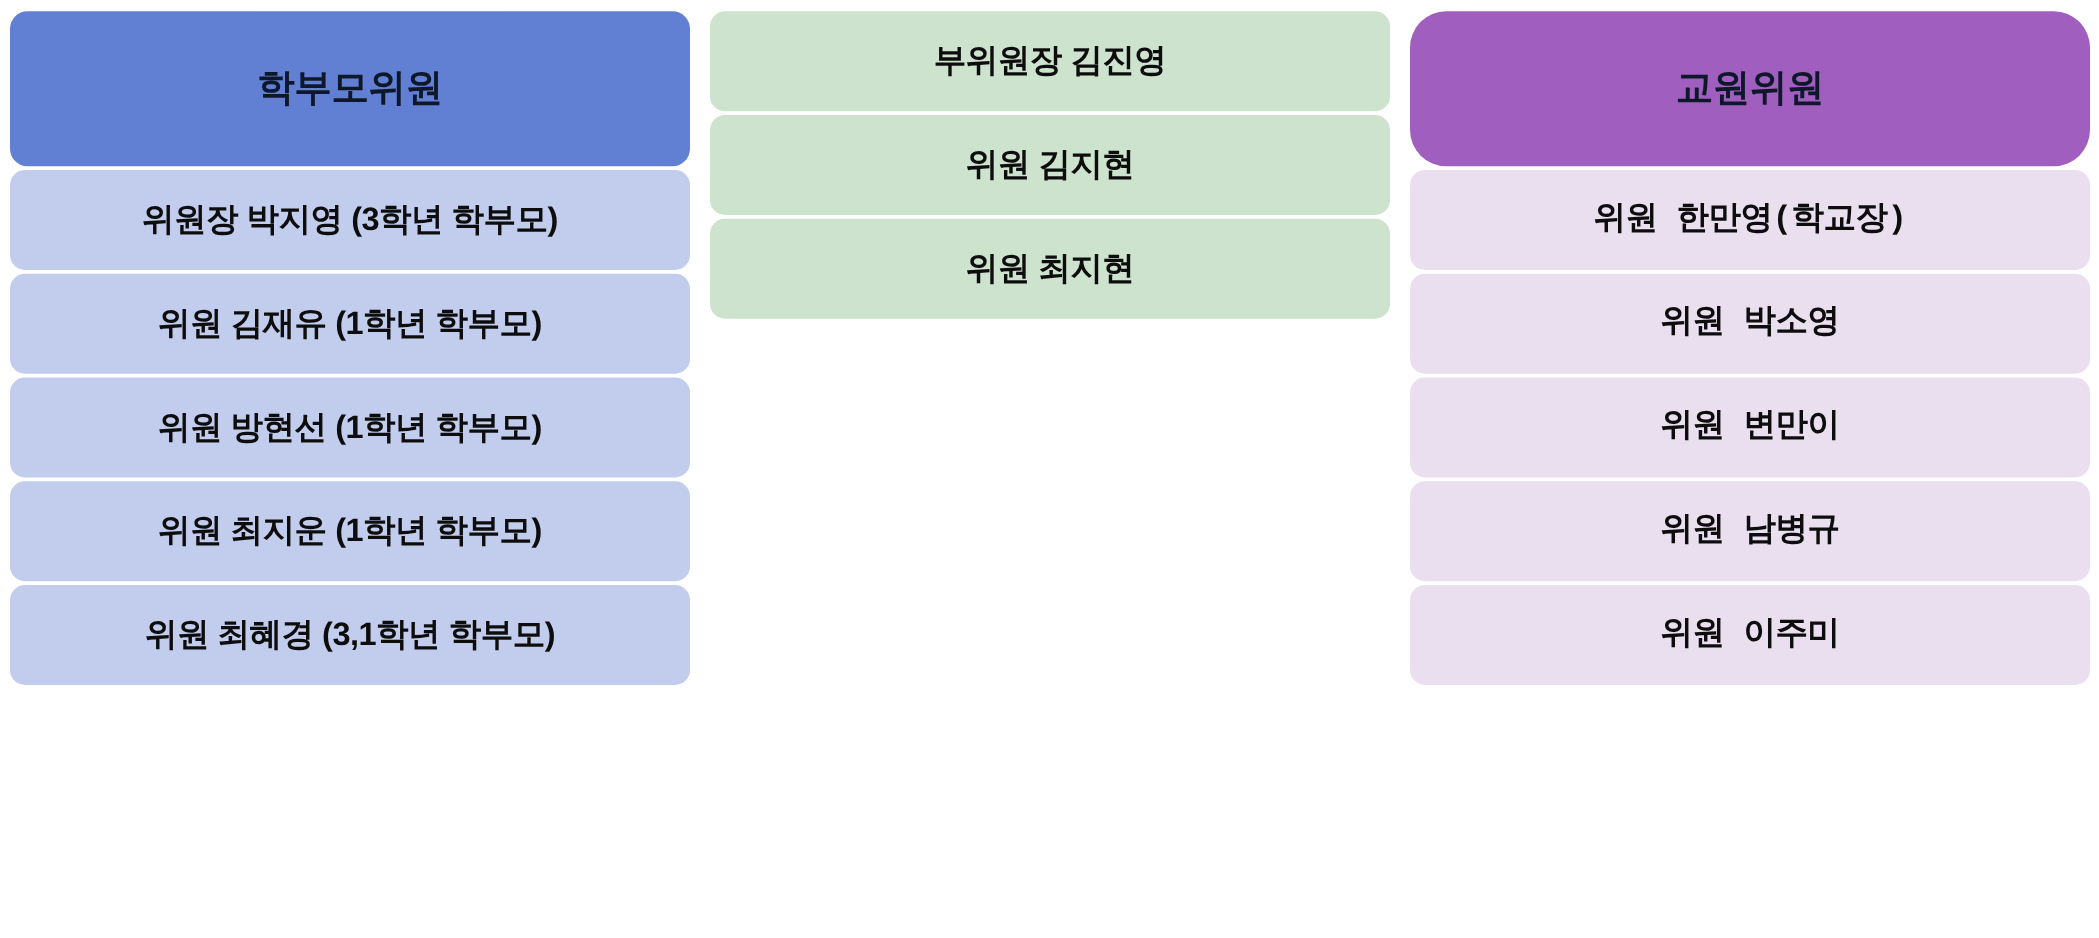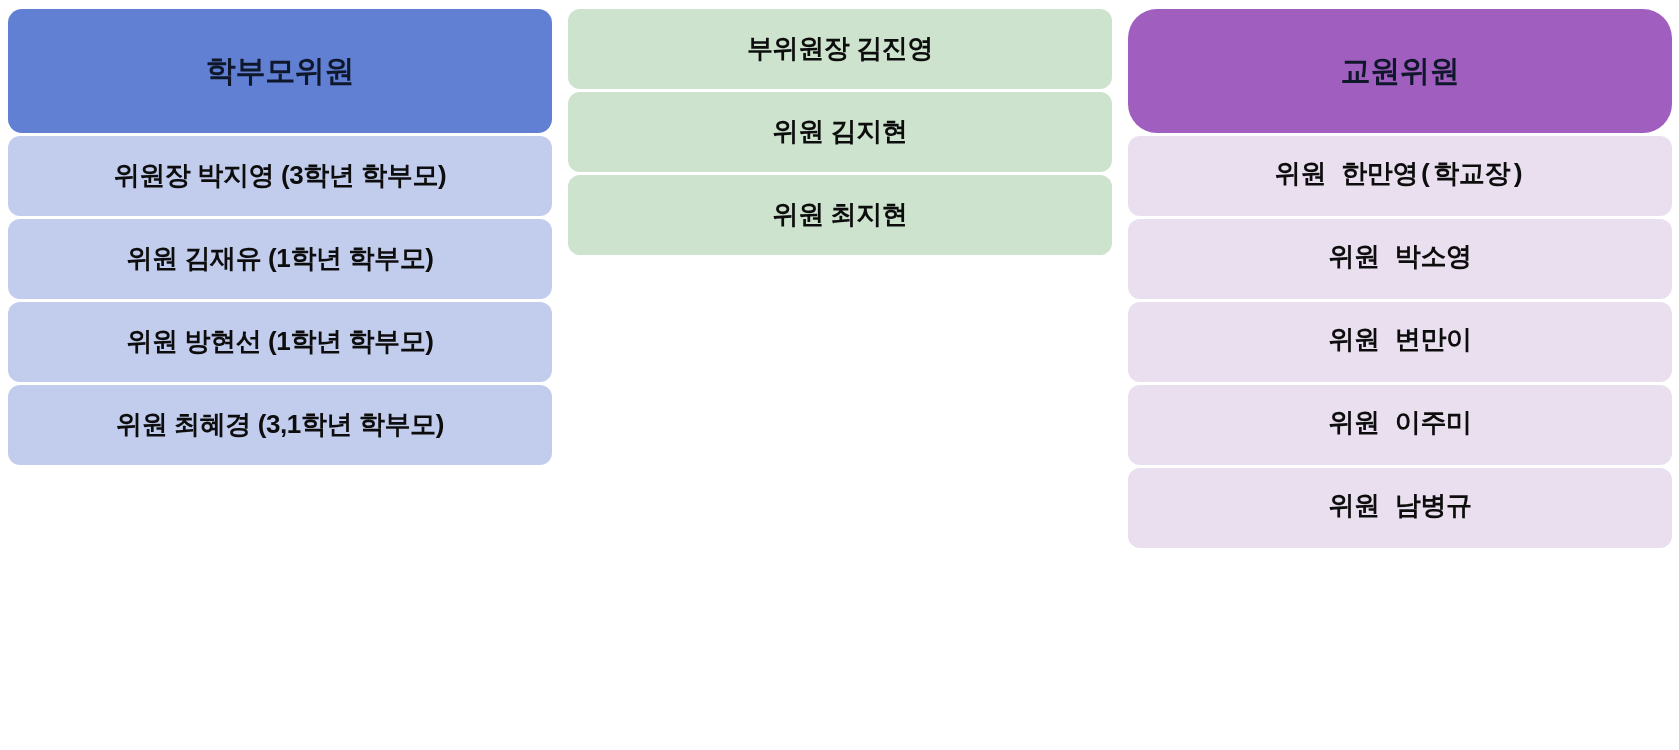--- a/index.html
+++ b/index.html
@@ -77,31 +77,32 @@
 </head>
 <body>
 
 <div class="board">
 
   <div class="column col-parent">
     <div class="col-header">학부모위원</div>
     <div class="member-card">위원장 박지영 (3학년 학부모)</div>
     <div class="member-card">위원 김재유 (1학년 학부모)</div>
     <div class="member-card">위원 방현선 (1학년 학부모)</div>
+    <div class="member-card">위원 최지운 (1학년 학부모)</div>
     <div class="member-card">위원 최혜경 (3,1학년 학부모)</div>
   </div>
 
   <div class="column col-region">
     <div class="member-card">부위원장 김진영</div>
     <div class="member-card">위원 김지현</div>
     <div class="member-card">위원 최지현</div>
   </div>
 
   <div class="column col-teacher">
     <div class="col-header">교원위원</div>
     <div class="member-card">위원 한만영(학교장)</div>
     <div class="member-card">위원 박소영</div>
     <div class="member-card">위원 변만이</div>
+    <div class="member-card">위원 남병규</div>
     <div class="member-card">위원 이주미</div>
-    <div class="member-card">위원 남병규</div>
   </div>
 
 </div>
 
 </body></html>

